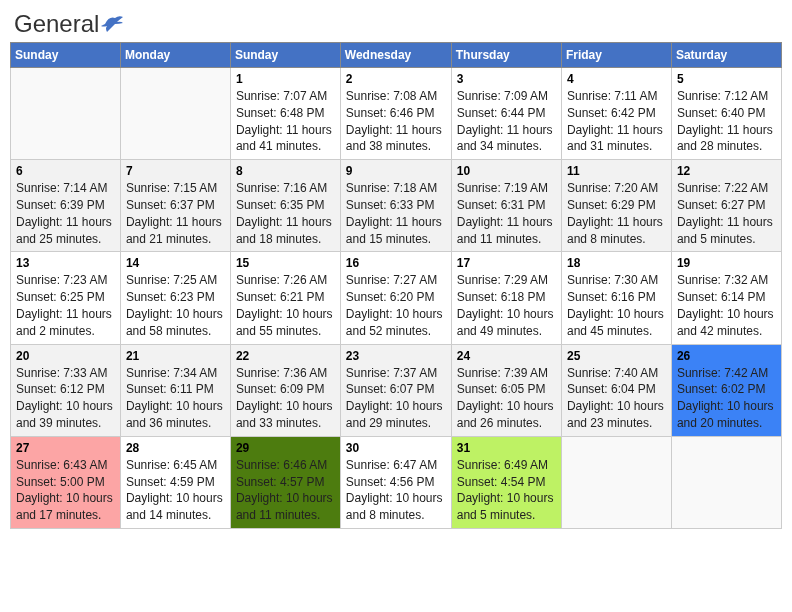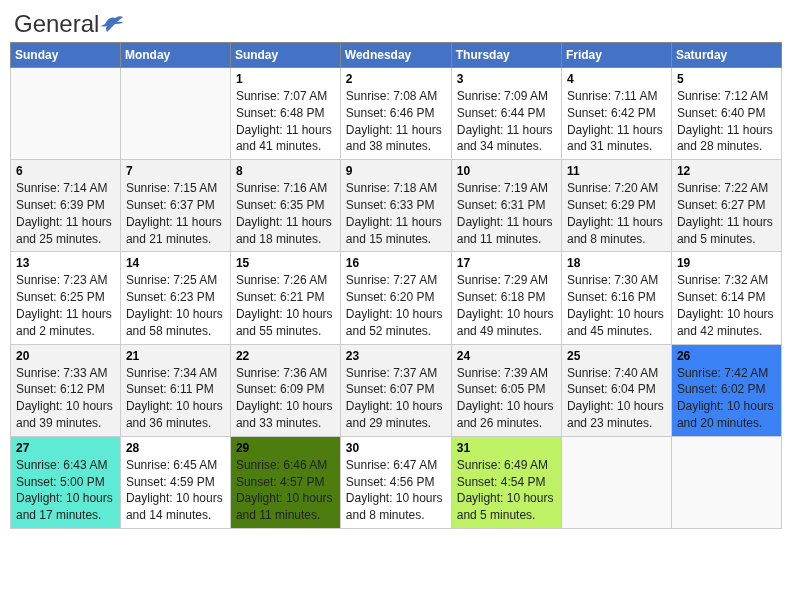--- a/index.html
+++ b/index.html
@@ -269,21 +269,21 @@
 Daylight: 10 hours and 23 minutes.</div>
         </td>
         <td style="background: #3b82f6;">
           <span class="day-num">26</span>
           <div class="day-info">Sunrise: 7:42 AM
 Sunset: 6:02 PM
 Daylight: 10 hours and 20 minutes.</div>
         </td>
       </tr>
       <tr>
-        <td style="background: #5eead4;">
+        <td style="background: #fca5a5;">
           <span class="day-num">27</span>
           <div class="day-info">Sunrise: 6:43 AM
 Sunset: 5:00 PM
 Daylight: 10 hours and 17 minutes.</div>
         </td>
         <td style="background: rgb(255, 255, 255);">
           <span class="day-num">28</span>
           <div class="day-info">Sunrise: 6:45 AM
 Sunset: 4:59 PM
 Daylight: 10 hours and 14 minutes.</div>

